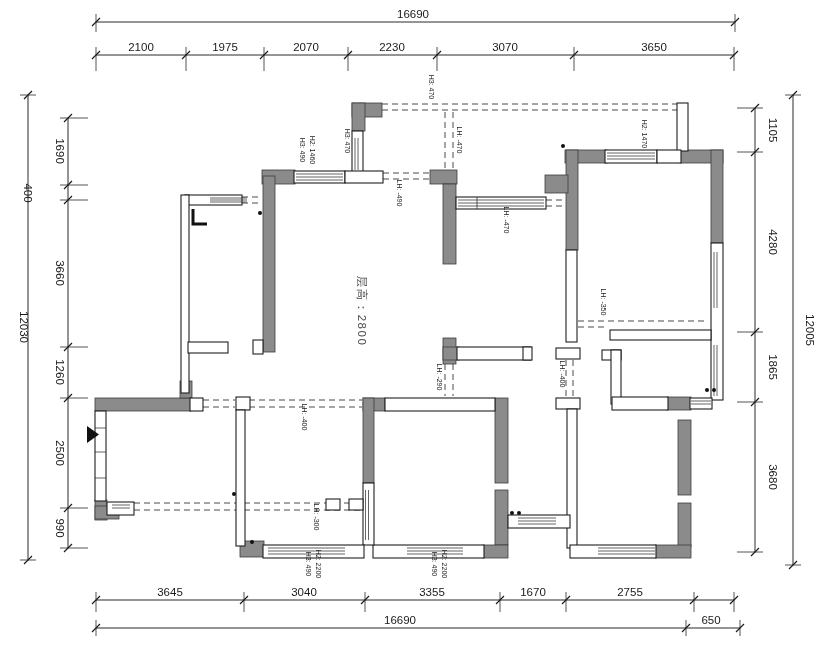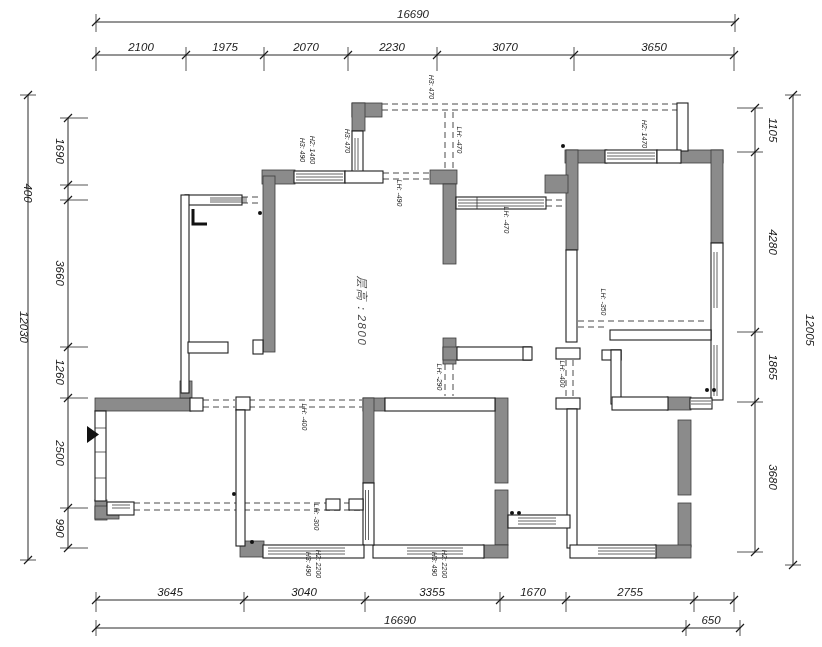--- a/index.html
+++ b/index.html
@@ -1,16 +1,16 @@
 <!DOCTYPE html>
 <html><head>
 <meta charset="utf-8">
 <style>
   html,body{margin:0;padding:0;background:#ffffff;}
-  .stage{position:relative;width:822px;height:647px;background:#fff;overflow:hidden;font-style:italic;}
+  .stage{position:relative;width:822px;height:647px;background:#fff;overflow:hidden;}
   svg{display:block;}
   svg text{font-family:"Liberation Sans", sans-serif;fill:#1a1a1a;}
   .dim{font-size:11.5px;}
   .ann{font-size:7px;fill:#222;}
   .cn{font-size:11.5px;fill:#4a4a4a;letter-spacing:1.5px;}
   .chain{stroke:#2a2a2a;stroke-width:1;fill:none;}
   .tick{stroke:#1c1c1c;stroke-width:1.2;fill:none;}
   .ext{stroke:#2a2a2a;stroke-width:0.8;fill:none;}
   .wallG{fill:#8b8b8b;stroke:#3c3c3c;stroke-width:0.8;}
   .wallW{fill:#ffffff;stroke:#1f1f1f;stroke-width:1.1;}

